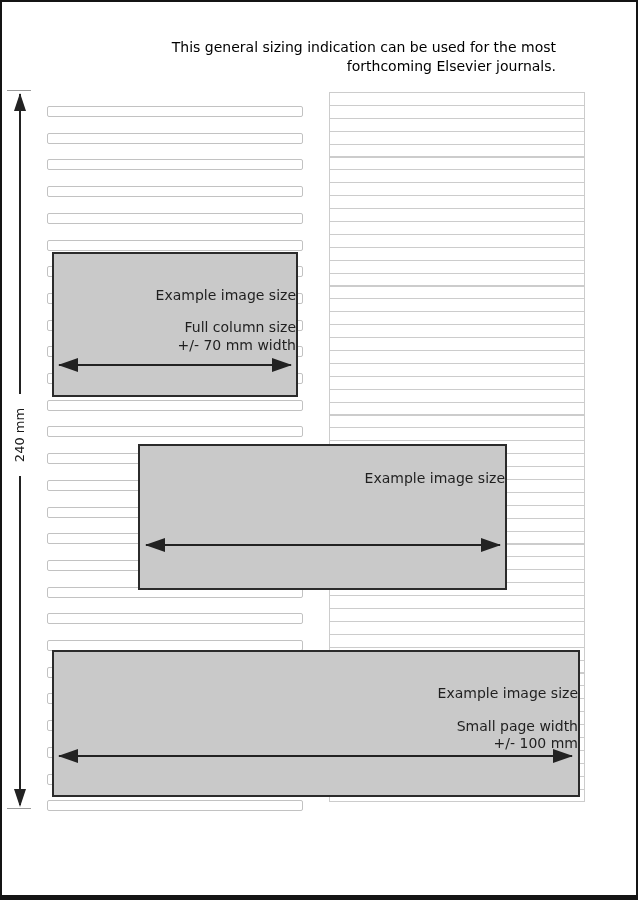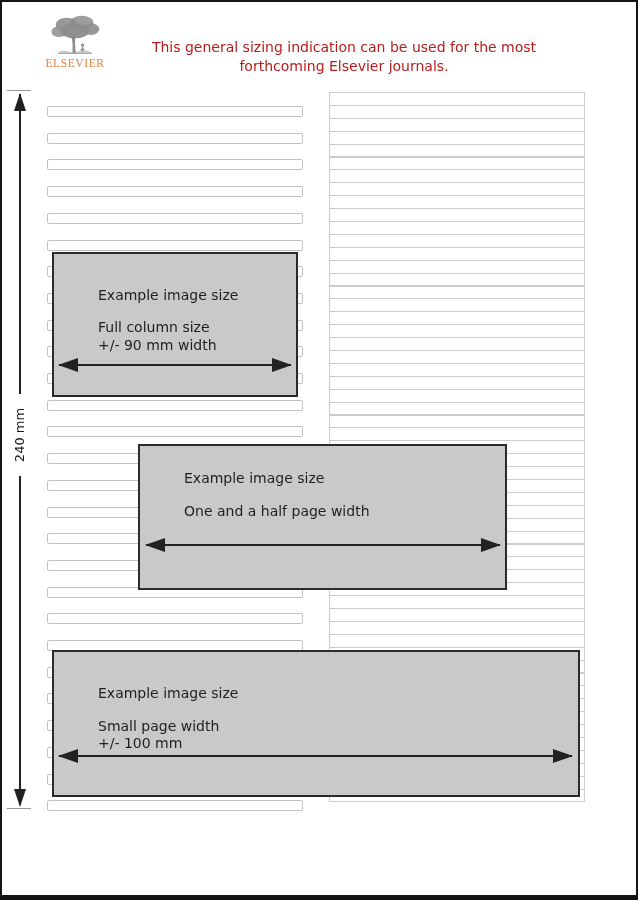--- a/index.html
+++ b/index.html
@@ -19,21 +19,21 @@
   .logo svg{display:block;margin:0 auto;}
   .wordmark{
     font-family:"Liberation Serif",serif;
     font-size:11.5px;letter-spacing:.6px;
     color:var(--accent,#e2833f);
     margin-top:1px;white-space:nowrap;
   }
   
   .title{
     position:absolute;left:130px;top:36px;width:424px;
-    text-align:center;font-size:14px;line-height:19px;color:#b91c1c;
+    text-align:right;font-size:14px;line-height:19px;color:#000000;
   }
   
   .col{position:absolute;}
   .col-left{left:45px;top:104px;width:256px;height:716px;}
   .col-right{left:327px;top:90px;width:256px;height:712px;}
   .lline{
     position:absolute;left:0;width:100%;height:11px;
     box-sizing:border-box;background:#fff;
     border:1px solid var(--lineL,#c2c2c2);border-radius:2px;
   }
@@ -43,21 +43,21 @@
     border:1px solid var(--lineR,#cccccc);
   }
   
   .gbox{
     position:absolute;z-index:2;
     background:var(--boxFill,#c9c9c9);
     border:2px solid var(--boxBorder,#2b2b2b);
     box-sizing:border-box;
     font-size:14px;color:#1f1f1f;
   }
-  .gbox .bline{position:absolute;left:0;right:0;text-align:left;white-space:nowrap;margin-left:44px;}
+  .gbox .bline{position:absolute;left:0;right:0;text-align:right;white-space:nowrap;margin-left:44px;}
   .box1{left:50px;top:250px;width:246px;height:145px;}
   .box2{left:136px;top:442px;width:369px;height:146px;}
   .box3{left:50px;top:648px;width:528px;height:147px;}
   
   .harrow{position:absolute;height:0;border-top:2px solid var(--arrow,#222);}
   .harrow::before,.harrow::after{
     content:"";position:absolute;top:-8px;width:0;height:0;
     border-top:7px solid transparent;border-bottom:7px solid transparent;
   }
   .harrow::before{left:-1px;border-right:20px solid var(--arrow,#222);}
@@ -73,38 +73,20 @@
     position:absolute;left:-14px;top:425px;width:64px;height:16px;
     text-align:center;font-size:13px;line-height:16px;color:#1a1a1a;
     transform:rotate(-90deg);white-space:nowrap;background:#fff;
   }
 </style>
 </head>
 <body>
 
 <div class="page" style="--accent: #e2833f; --boxFill: #c9c9c9; --boxBorder: #2b2b2b; --arrow: #222222; --lineL: #c2c2c2; --lineR: #cccccc; --text: #1f1f1f;">
 
-  <div class="logo">
-    <svg width="54" height="42" viewBox="0 0 64 50">
-      <g fill="#8d8d8d" stroke="none">
-        <ellipse cx="22" cy="13" rx="13" ry="8.5" opacity="0.9"></ellipse>
-        <ellipse cx="40" cy="10" rx="14" ry="8" opacity="0.85"></ellipse>
-        <ellipse cx="51" cy="18" rx="10" ry="7" opacity="0.9"></ellipse>
-        <ellipse cx="13" cy="21" rx="9" ry="6.5" opacity="0.85"></ellipse>
-        <ellipse cx="32" cy="20" rx="17" ry="9" opacity="0.95"></ellipse>
-        <path d="M29 46 C29.5 38 29 31 27.5 26 L26 22 L33.5 22 L32.5 27 C31.8 33 32 39 33 46 Z"></path>
-        <path d="M27 25 L20 20 M34 24 L42 19 M30 23 L30 16" stroke="#8d8d8d" stroke-width="1.6" fill="none"></path>
-        <circle cx="41" cy="37" r="2"></circle>
-        <path d="M41 39 L41 44 M41 40.5 L38.8 43.5 M41 40.5 L43.2 43.5" stroke="#8d8d8d" stroke-width="1.4" fill="none"></path>
-        <path d="M12 46.5 L52 46.5" stroke="#8d8d8d" stroke-width="1.6" fill="none"></path>
-        <path d="M15 44.5 L24 44.5 M36 44.5 L49 44.5" stroke="#8d8d8d" stroke-width="1" fill="none" opacity="0.7"></path>
-      </g>
-    </svg>
-    <div class="wordmark">ELSEVIER</div>
-  </div>
 
   <div class="title">
     <div>This general sizing indication can be used for the most</div>
     <div>forthcoming Elsevier journals.</div>
   </div>
 
   <div class="col col-left">
       <div class="lline" style="top: 0px;"></div>
       <div class="lline" style="top: 26.7px;"></div>
       <div class="lline" style="top: 53.4px;"></div>
@@ -195,27 +177,26 @@
   <div class="vhead up" style="top:91px"></div>
   <div class="vseg" style="top:92px;height:300px"></div>
   <div class="vlabel">240 mm</div>
   <div class="vseg" style="top:474px;height:329px"></div>
   <div class="vhead down" style="top:787px"></div>
   <div class="tick" style="top:806px"></div>
 
   <div class="gbox box1">
     <div class="bline" style="top:33px">Example image size</div>
     <div class="bline" style="top:65px">Full column size</div>
-    <div class="bline" style="top:83px">+/- 90 mm width</div>
+    <div class="bline" style="top:83px">+/- 70 mm width</div>
     <div class="harrow" style="left:5px;right:5px;top:110px"></div>
   </div>
 
   <div class="gbox box2">
     <div class="bline" style="top:24px">Example image size</div>
-    <div class="bline" style="top:57px">One and a half page width</div>
     <div class="harrow" style="left:6px;right:5px;top:98px"></div>
   </div>
 
   <div class="gbox box3">
     <div class="bline" style="top:33px">Example image size</div>
     <div class="bline" style="top:66px">Small page width</div>
     <div class="bline" style="top:83px">+/- 100 mm</div>
     <div class="harrow" style="left:5px;right:6px;top:103px"></div>
   </div>
 

